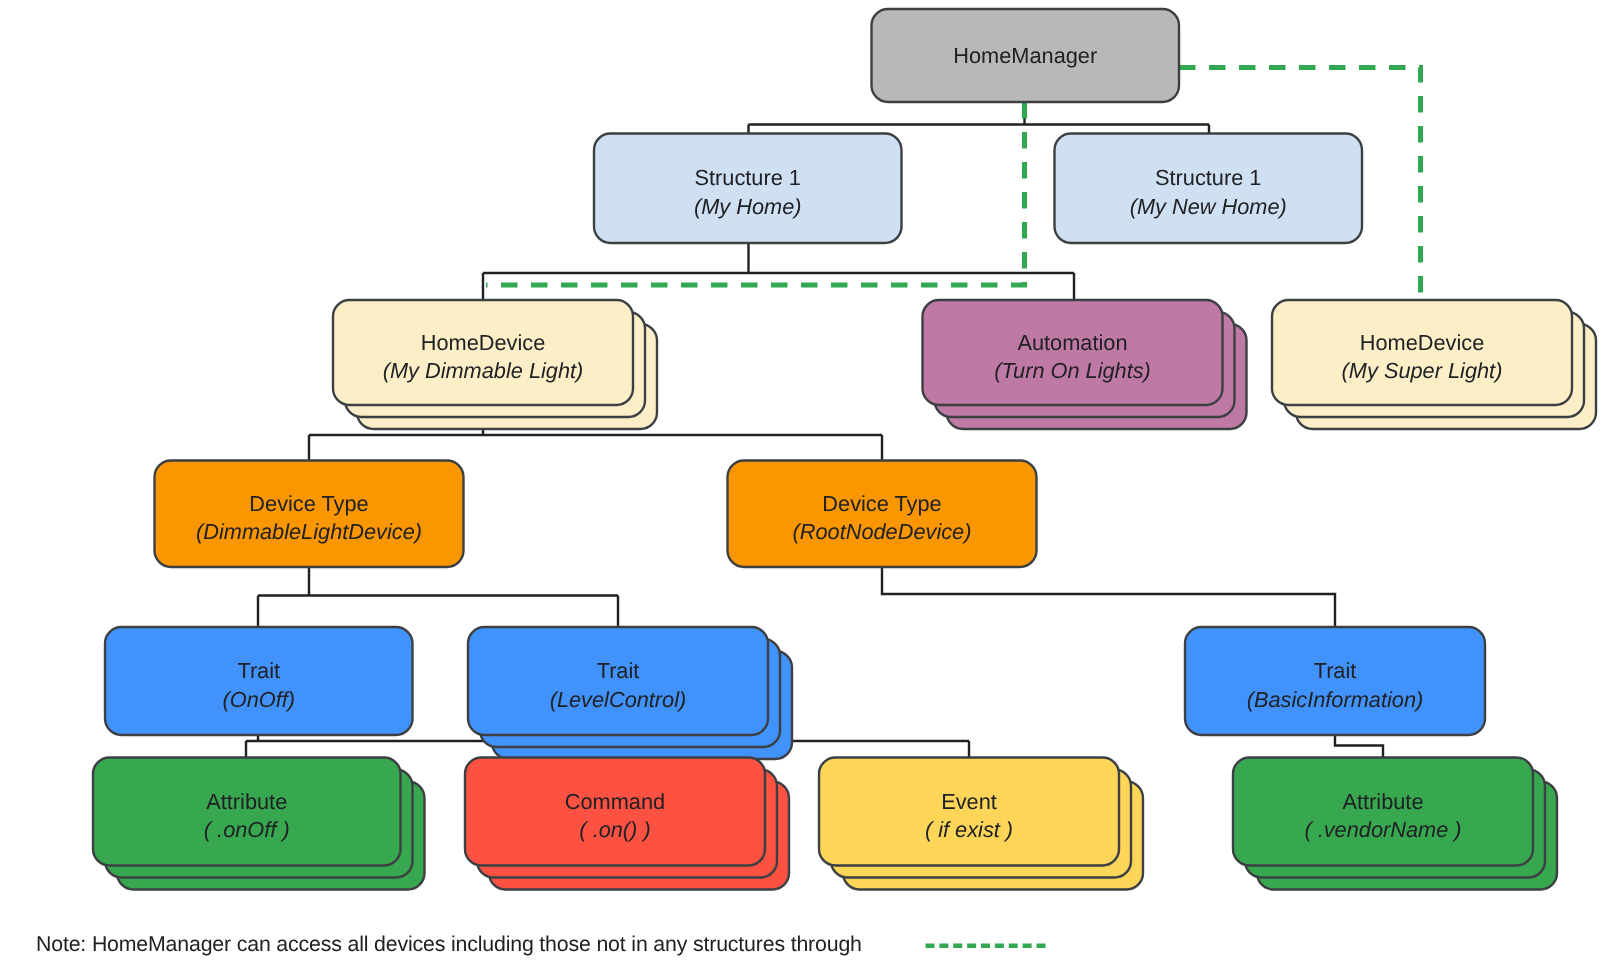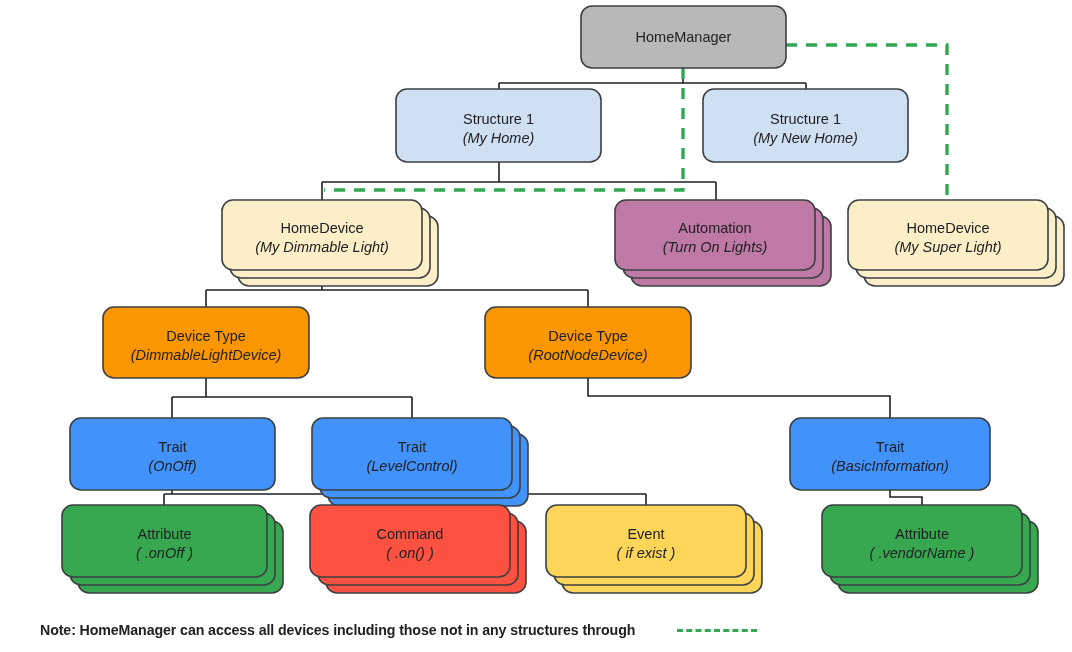--- a/index.html
+++ b/index.html
@@ -60,23 +60,23 @@
     left: 0;
     top: 608px;
     width: 1072px;
     height: 44px;
     display: flex;
     align-items: center;
   }
   .note-text {
     font-family: "Liberation Sans", sans-serif;
     font-size: 14.2px;
-    font-weight: bold;
+    font-weight: normal;
     color: #202124;
-    margin-left: 40px;
+    margin-left: 24px;
     white-space: nowrap;
     letter-spacing: -0.1px;
   }
   .note-dash {
     margin-left: 42px;
     width: 80px;
     height: 0;
     border-top: 3.4px dashed #33a852;
   }
 </style>

